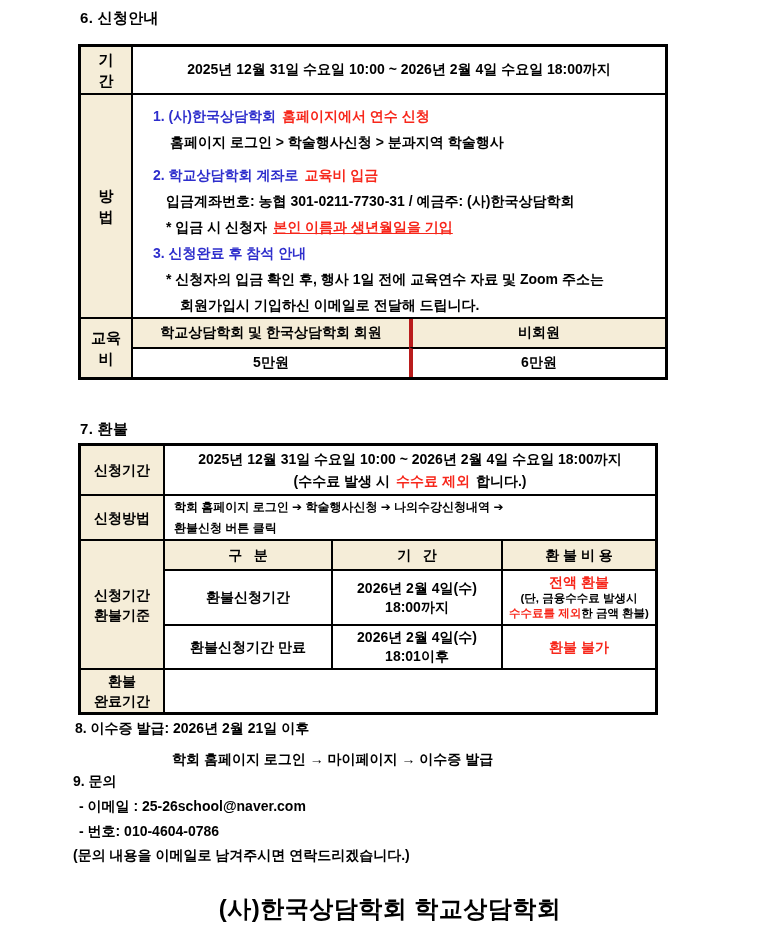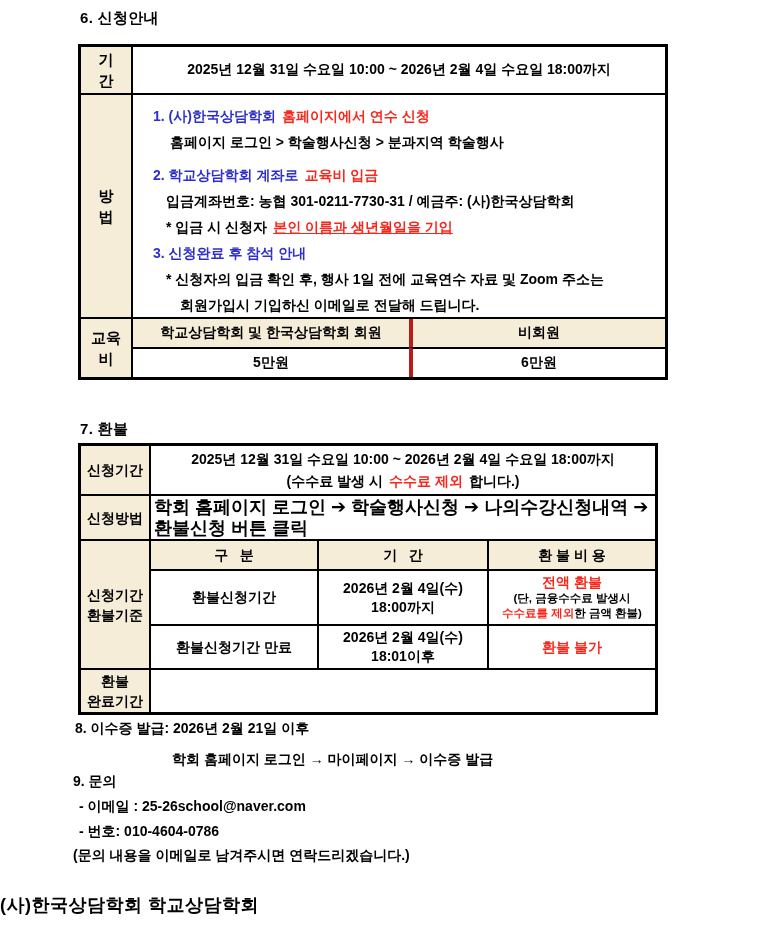--- a/index.html
+++ b/index.html
@@ -47,43 +47,43 @@
   .m-sub2{margin-left:27px;white-space:nowrap}
   .t1-fee{height:60px}
   .fee-grid{flex:1;display:grid;grid-template-columns:276px 1fr;grid-template-rows:28px 1fr}
   .fee-cell{display:flex;justify-content:center;align-items:center;font-size:14px;font-weight:600}
   .fee-h{background:var(--header-bg)}
   .fee-c2{border-left:4px solid #b91c1c}
   .fee-v{border-top:2px solid #000}
 
   
   #table2{width:580px}
-  #table2 .label-cell{width:70px;font-size:14px;line-height:20px}
+  #table2 .label-cell{width:84px;font-size:14px;line-height:20px}
   .t2-r1{height:48px}
   .t2-r1 .content-cell{font-size:14px;line-height:22px}
   .t2-r2{height:45px}
-  .t2-r2 .content-cell{font-size:18px;line-height:21px;padding-left:3px}
+  .t2-r2 .content-cell{font-size:12px;line-height:21px;padding-left:9px}
   .t2-r3{height:129px}
   .t2-r4{height:44px}
   .t2-r4 .content-cell{font-size:14px}
   .inner-grid{flex:1;display:grid;grid-template-columns:166px 170px 1fr;grid-template-rows:28px 55px 1fr}
   .ig{display:flex;flex-direction:column;justify-content:center;align-items:center;text-align:left;
       font-size:14px;font-weight:600;line-height:19px}
   .ig-h{background:var(--header-bg);white-space:pre;flex-direction:row}
   .ig-c2,.ig-c3{border-left:2px solid #000}
   .ig-r2,.ig-r3{border-top:2px solid #000}
   .cost-title{font-size:14px;line-height:17px}
   .small{font-size:11.5px;line-height:15px;font-weight:600}
 
   
   .plain{font-size:14px;font-weight:600;line-height:21px}
   #sec8 .s8-l2{margin-left:97px;margin-top:10px}
   #sec9 .s9-item{margin-left:6px;margin-top:4px}
   #sec9 .s9-note{margin-top:3px}
-  #footer{width:780px;font-size:18px;font-weight:600;letter-spacing:.5px}
+  #footer{width:780px;text-align:center;font-size:24px;font-weight:600;letter-spacing:.5px}
 </style>
 </head>
 <body>
 
 <div class="page">
 
   <div class="abs sec-title" style="left:80px;top:9px">6. 신청안내</div>
 
   <div class="abs doc-table" id="table1" style="left:78px;top:44px">
 

